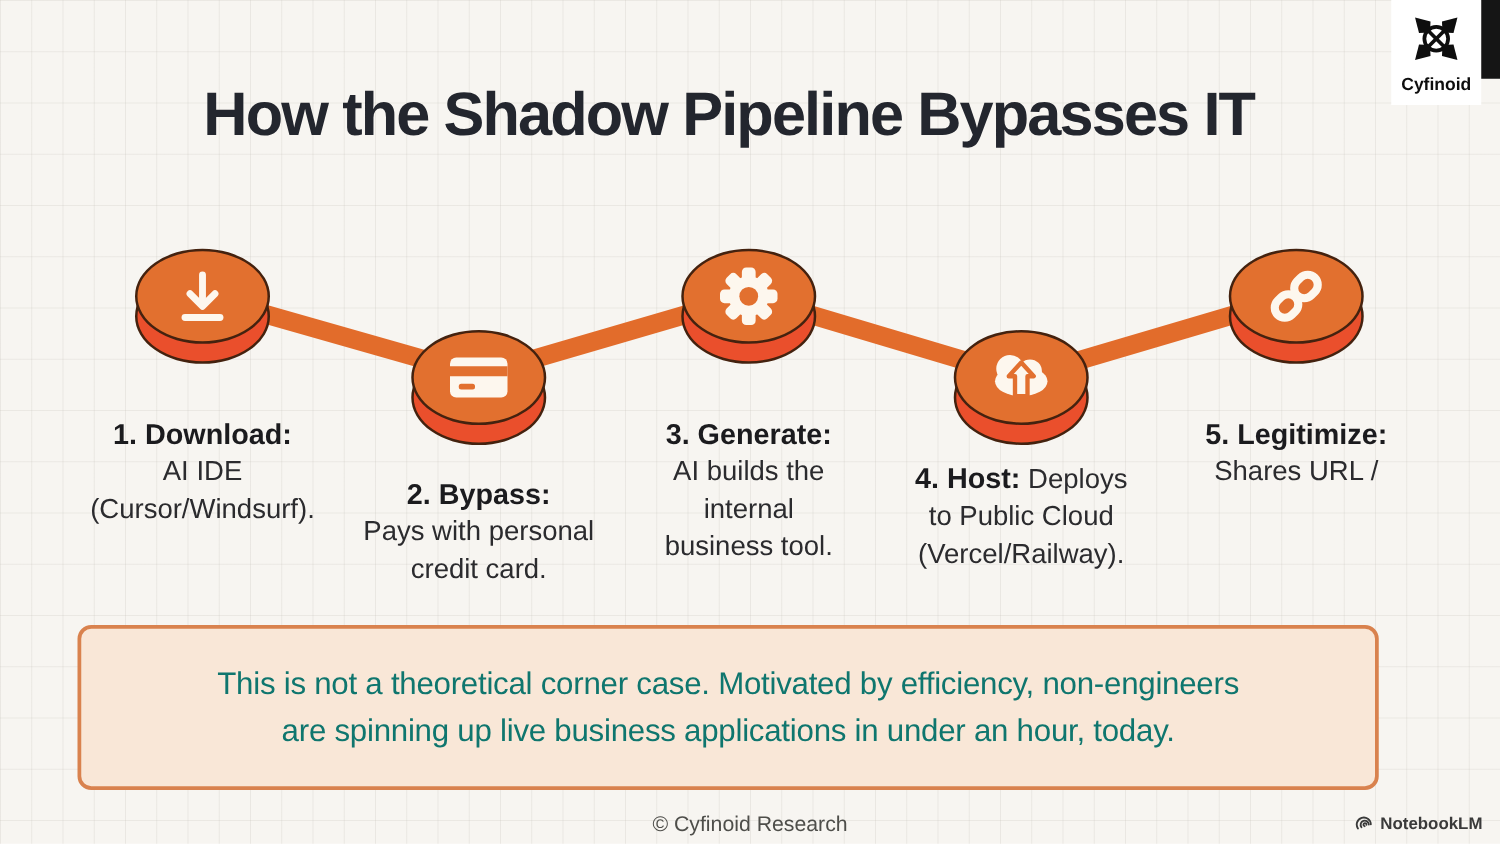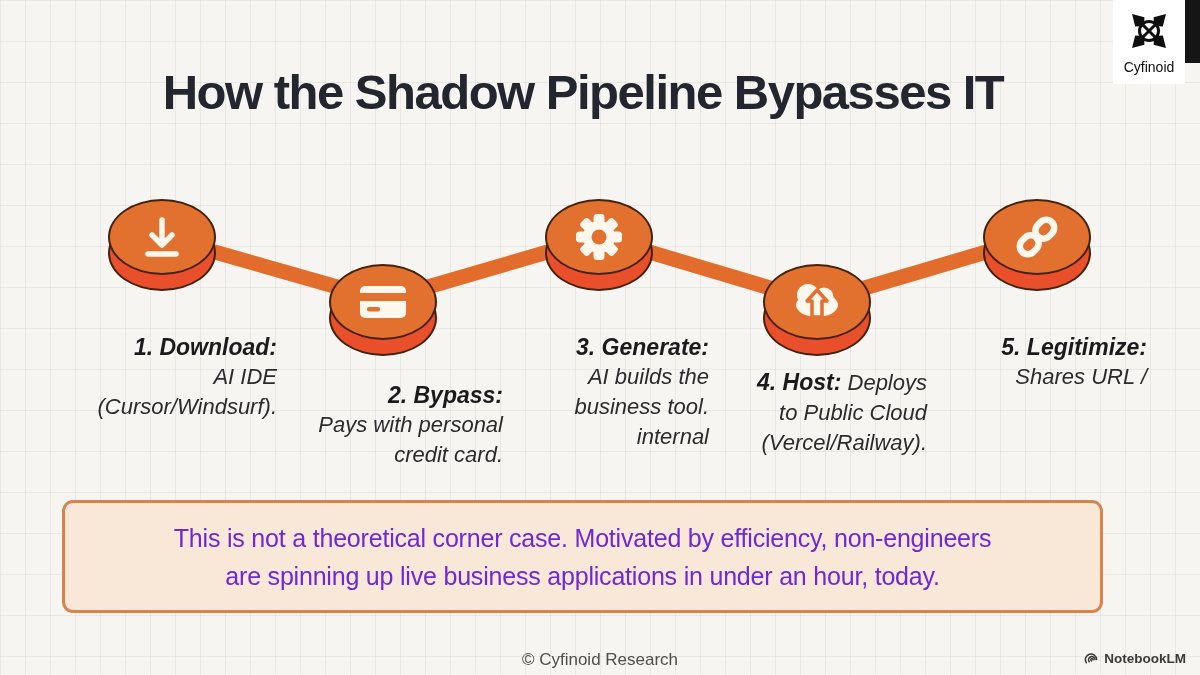--- a/index.html
+++ b/index.html
@@ -24,38 +24,38 @@
     position:absolute;left:0;width:108px;height:76px;border-radius:50%;
     box-sizing:border-box;border:2.5px solid #44220F;
   }
   .disc .rim{top:16px;background:#EA4F2C;}
   .disc .face{top:0;background:#E2702F;}
   .disc svg.glyph{position:absolute;left:22px;top:6px;z-index:3;}
   .disc-top{top:199px;}
   .disc-low{top:264px;}
   
   .step{
-    position:absolute;text-align:right;z-index:3;
-    font-size:22px;line-height:30px;color:#2B2B2E;font-style:italic;
+    position:absolute;text-align:center;z-index:3;
+    font-size:22px;line-height:30px;color:#2B2B2E;
   }
   .step .hd{font-weight:bold;font-size:23px;color:#1B1B1E;}
   
   .callout{
-    position:absolute;left:62px;top:500px;width:1041px;height:113px;z-index:3;
+    position:absolute;left:62px;top:500px;width:1041px;height:132px;z-index:3;
     background:#F9E7D7;border:3px solid #D9824E;border-radius:11px;
     box-sizing:border-box;display:flex;flex-direction:column;justify-content:center;
-    text-align:center;font-size:25px;line-height:38px;color:#6d28d9;letter-spacing:-0.2px;
+    text-align:center;font-size:25px;line-height:38px;color:#0f766e;letter-spacing:-0.2px;
   }
   .callout div{white-space:nowrap;}
   
   .logo-box{
     position:absolute;left:1113px;top:0;width:72px;height:84px;z-index:4;
     background:#FFFFFF;display:flex;flex-direction:column;align-items:center;
   }
-  .logo-box .logo-text{font-size:14px;font-weight:normal;color:#0E0E0E;margin-top:1px;text-align:center;}
+  .logo-box .logo-text{font-size:14px;font-weight:bold;color:#0E0E0E;margin-top:1px;text-align:center;}
   .black-strip{position:absolute;left:1185px;top:0;width:15px;height:63px;background:#151515;z-index:4;}
   .footer{
     position:absolute;left:0;right:0;bottom:5px;text-align:center;
     font-size:17px;color:#4E4E4A;z-index:4;
   }
   .watermark{
     position:absolute;right:14px;bottom:9px;z-index:4;display:flex;align-items:center;gap:5px;
     font-size:13.5px;font-weight:bold;color:#3A3A3A;
   }
 </style>
@@ -139,22 +139,22 @@
 
   <div class="step" style="left:263px;top:380px;width:240px;">
     <div class="hd">2. Bypass:</div>
     <div>Pays with personal</div>
     <div>credit card.</div>
   </div>
 
   <div class="step" style="left:489px;top:332px;width:220px;">
     <div class="hd">3. Generate:</div>
     <div>AI builds the</div>
+    <div>internal</div>
     <div>business tool.</div>
-    <div>internal</div>
   </div>
 
   <div class="step" style="left:707px;top:367px;width:220px;">
     <div><span class="hd">4. Host:</span> <span>Deploys</span></div>
     <div>to Public Cloud</div>
     <div>(Vercel/Railway).</div>
   </div>
 
   <div class="step" style="left:927px;top:332px;width:220px;">
     <div class="hd">5. Legitimize:</div>

